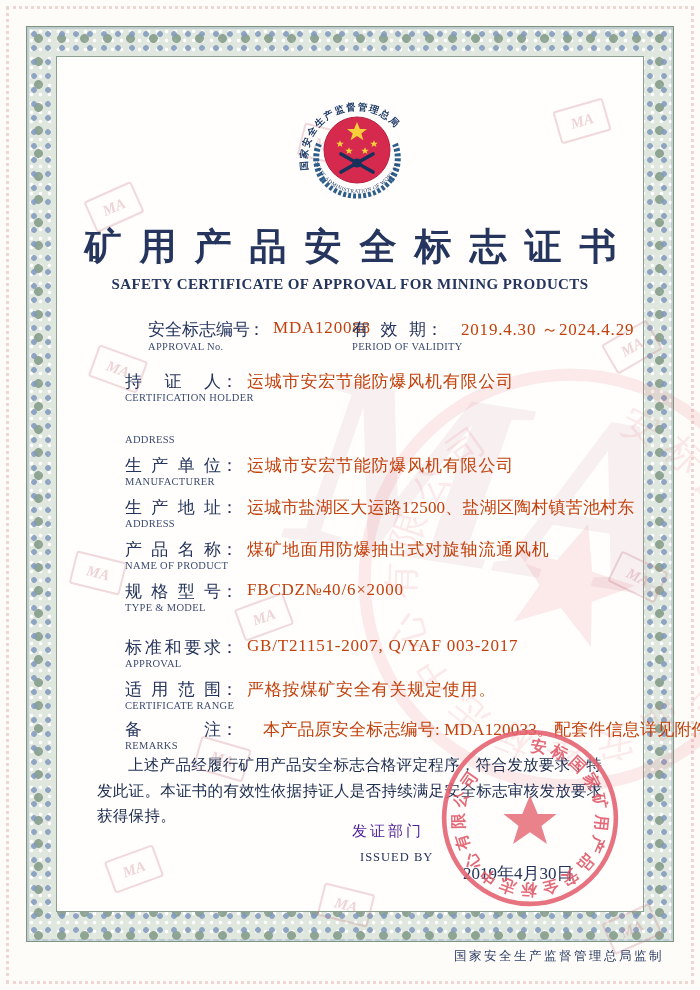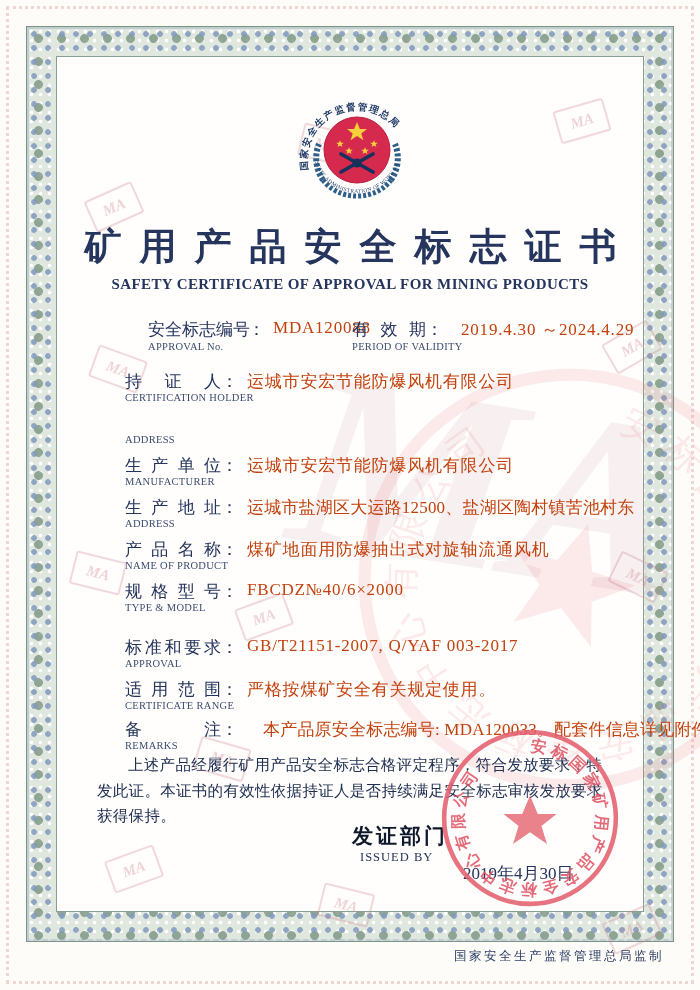--- a/index.html
+++ b/index.html
@@ -61,21 +61,21 @@
   }
   .en-label{font-size:10.5px; color:#3c4c70; letter-spacing:.3px;}
   .value{font-size:17px; color:#c2410c; letter-spacing:.8px;}
   .abs{position:absolute; white-space:nowrap;}
 
   .declaration{
     position:absolute; left:97px; top:752px; width:518px;
     font-size:15.5px; line-height:1.66; text-indent:2em;
     color:#203052; letter-spacing:.3px; white-space:normal;
   }
-  .issued-zh{position:absolute; left:352px; top:822px; font-size:21px; letter-spacing:3px; color:#0f172a;font-weight:bold;}
+  .issued-zh{position:absolute; left:352px; top:822px; font-size:15px; letter-spacing:3px; color:#4c1d95;}
   .issued-en{position:absolute; left:360px; top:850px; font-size:12.5px; letter-spacing:1px; color:#24345c;}
   .issue-date{position:absolute; left:463px; top:862px; font-size:17px; color:#233précis;}
   .issue-date{position:absolute; left:463px; top:862px; font-size:17px; color:#233358;}
 
   .stamp{position:absolute; left:438px; top:726px; width:184px; height:184px;
          opacity:.88; mix-blend-mode:multiply;}
   .stamp-faint{position:absolute; left:350px; top:360px; width:440px; height:440px;
          opacity:.12; transform:rotate(18deg); mix-blend-mode:multiply;}
 
   .footer-note{

